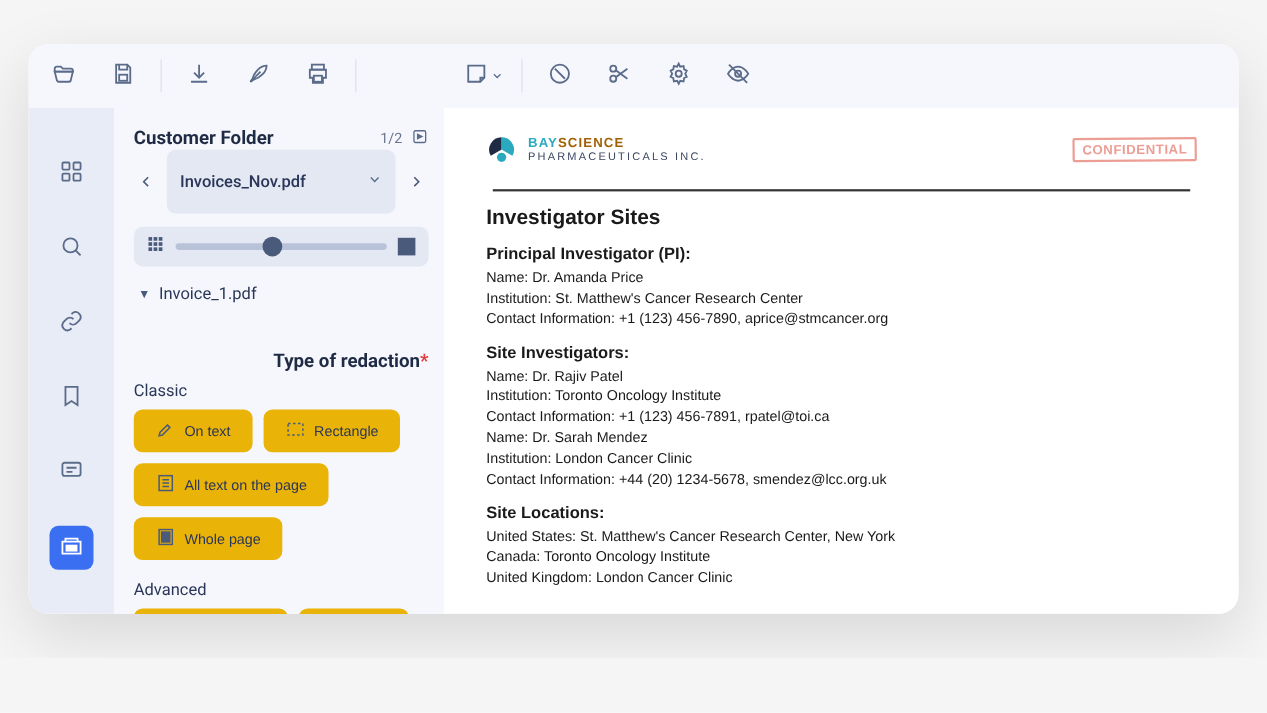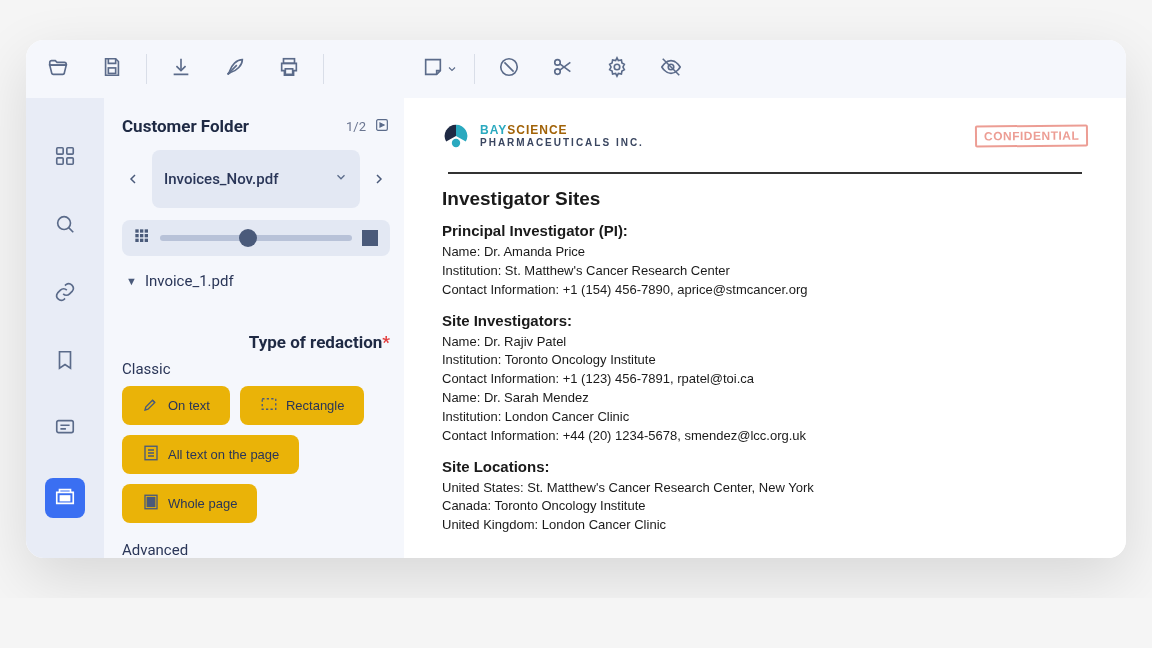--- a/index.html
+++ b/index.html
@@ -81,23 +81,23 @@
     }
     
     .sidebar {
       width: 300px;
       background: #f5f7fc;
       padding: 18px 14px 18px 18px;
       overflow-y: auto;
     }
     .sb-header {
       display: flex;
-      align-items: center;
+      align-items: flex-start;
       justify-content: space-between;
-      margin-bottom: 14px;
+      margin-bottom: 0;
     }
     .sb-title {
       font-size: 17px;
       font-weight: 700;
       color: #1f2a44;
     }
     .sb-count-wrap {
       display: flex;
       align-items: center;
       gap: 8px;
@@ -224,21 +224,21 @@
       gap: 10px;
     }
     .logo-mark {
       width: 28px; height: 28px;
       position: relative;
     }
     .logo-text { line-height: 1.1; }
     .logo-top { font-size: 12px; letter-spacing: 1px; font-weight: 700; }
     .logo-top .bay { color: #2aa9bf; }
     .logo-top .sci { color: #a16207; }
-    .logo-bot { font-size: 10px; letter-spacing: 2px; color: #3a4660; font-weight: 700; }
+    .logo-bot { font-size: 10px; letter-spacing: 2px; color: #3a4660; font-weight: 400; }
     .confidential {
       border: 2px solid #e36a5c;
       color: #e36a5c;
       padding: 2px 7px;
       font-size: 12px;
       font-weight: 900;
       letter-spacing: 0.5px;
       border-radius: 2px;
       opacity: 0.65;
       transform: rotate(-0.5deg);
@@ -576,21 +576,21 @@
         <div class="confidential">CONFIDENTIAL</div>
       </div>
 
       <hr class="doc-title-rule">
 
       <div class="doc-h2">Investigator Sites</div>
 
       <div class="doc-h3">Principal Investigator (PI):</div>
       <div class="doc-line">Name: Dr. Amanda Price</div>
       <div class="doc-line">Institution: St. Matthew's Cancer Research Center</div>
-      <div class="doc-line">Contact Information: +1 (154) 456-7890, aprice@stmcancer.org</div>
+      <div class="doc-line">Contact Information: +1 (123) 456-7890, aprice@stmcancer.org</div>
 
       <div class="doc-h3">Site Investigators:</div>
       <div class="doc-line">Name: Dr. Rajiv Patel</div>
       <div class="doc-line">Institution: Toronto Oncology Institute</div>
       <div class="doc-line">Contact Information: +1 (123) 456-7891, rpatel@toi.ca</div>
       <div class="doc-line">Name: Dr. Sarah Mendez</div>
       <div class="doc-line">Institution: London Cancer Clinic</div>
       <div class="doc-line">Contact Information: +44 (20) 1234-5678, smendez@lcc.org.uk</div>
 
       <div class="doc-h3">Site Locations:</div>

